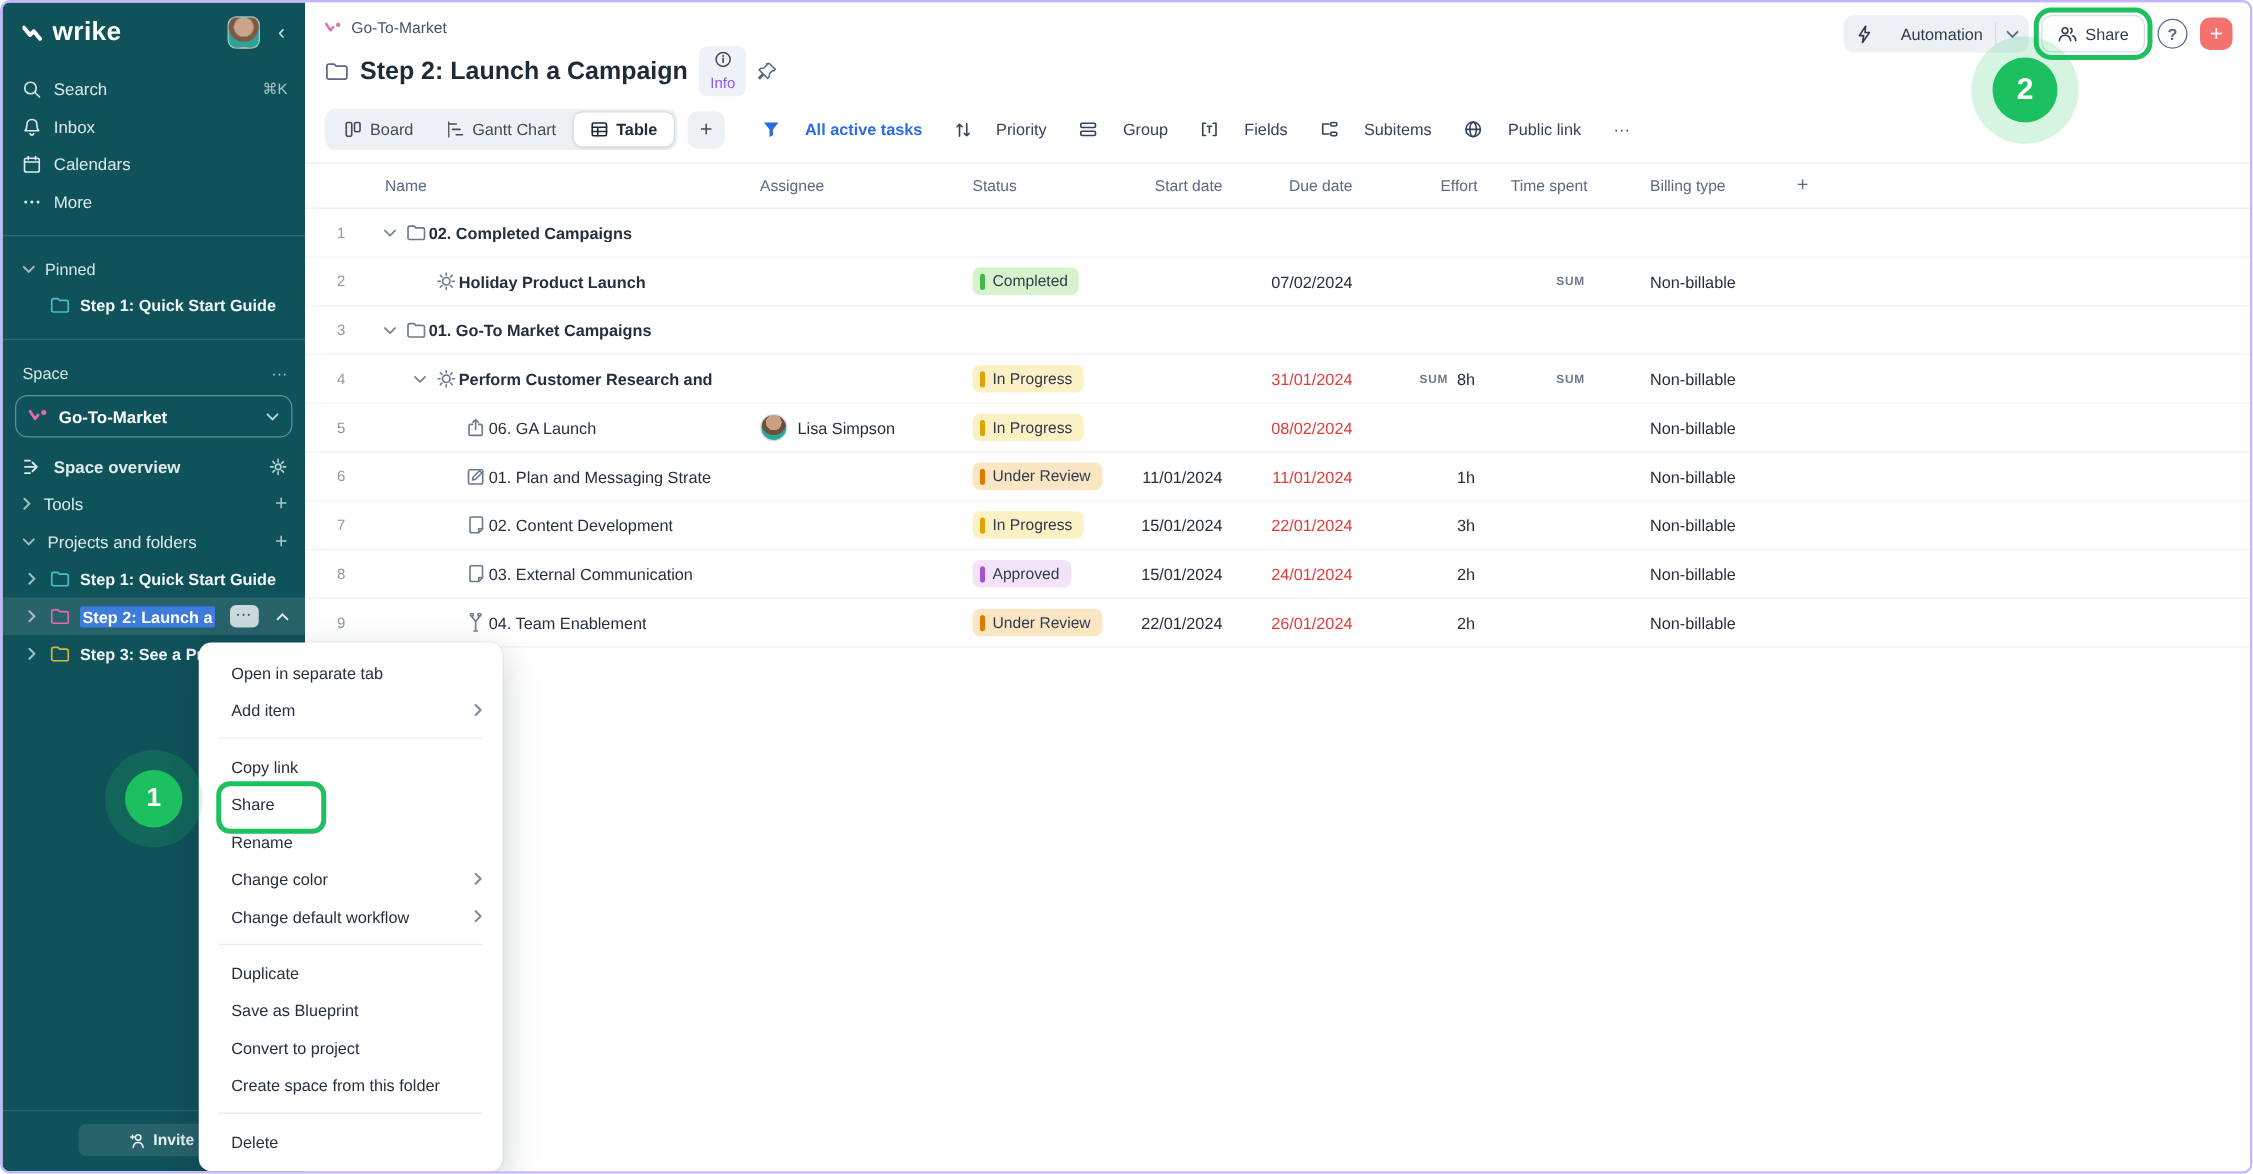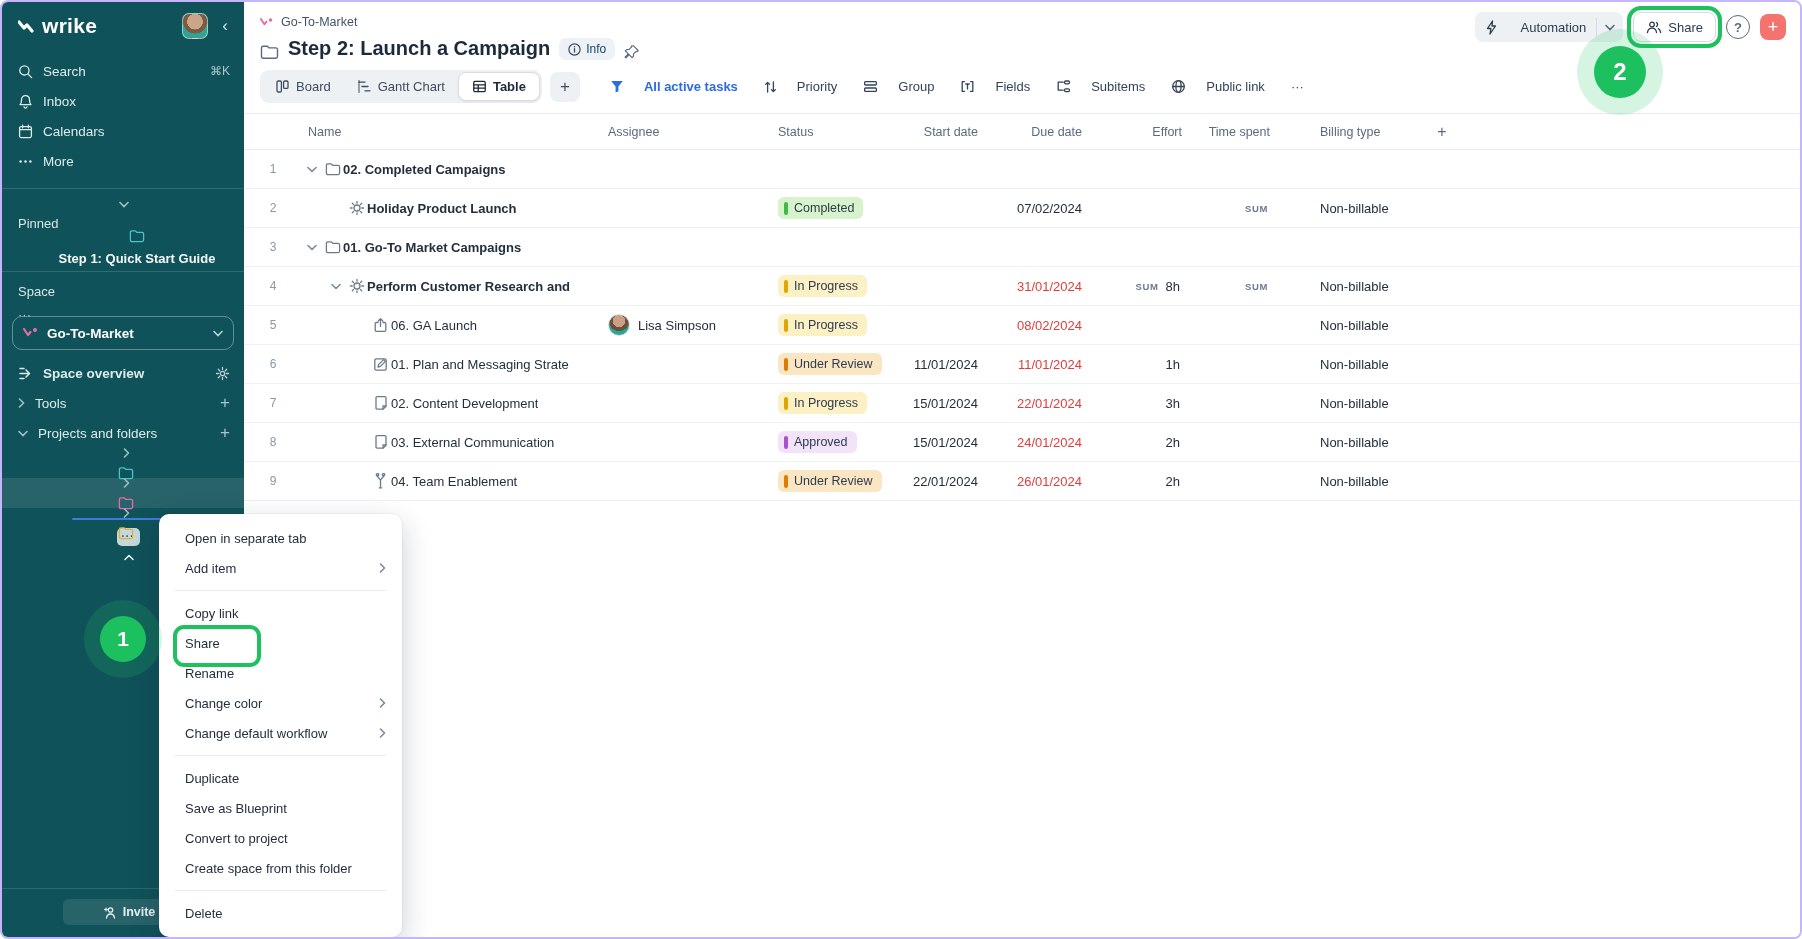--- a/index.html
+++ b/index.html
@@ -11,43 +11,43 @@
   .sidebar { width:242px; min-width:242px; background:#10525a; color:#e9f2f2; display:flex; flex-direction:column; position:relative; }
   .logo-row { display:flex; align-items:center; height:48px; padding:0 12px 0 16px; }
   .logo { display:flex; align-items:center; gap:4px; font-weight:bold; font-size:21px; color:#fff; letter-spacing:.3px; flex:1; }
   .avatar { width:26px; height:26px; border-radius:7px; background:radial-gradient(circle at 50% 32%, #caa58a 0 38%, #7d5a44 39% 58%, #2fa396 59% 100%); border:1px solid rgba(255,255,255,.5); margin-right:10px; }
   .collapse { color:#cfe3e4; font-size:17px; cursor:pointer; padding:0 4px; }
   .snav { margin-top:6px; }
   .srow { display:flex; align-items:center; gap:10px; height:30px; padding:0 14px 0 16px; font-size:13.5px; color:#dcebea; cursor:pointer; }
   .srow .grow { flex:1; }
   .srow .shortcut { font-size:12px; color:#a9c6c8; }
   .sdivider { height:1px; background:rgba(255,255,255,.14); margin:12px 0; }
-  .sec-head { display:flex; gap:8px; height:28px; padding:0 14px 0 16px; font-size:13px; color:#d6e7e6;flex-direction:column; }
+  .sec-head { display:flex; align-items:center; gap:8px; height:28px; padding:0 14px 0 16px; font-size:13px; color:#d6e7e6; }
   .sec-head .grow { flex:1; }
-  .pin-item, .proj-item { display:flex; align-items:center; gap:8px; height:30px; padding:0 10px 0 18px; font-size:13px; font-weight:bold; color:#f2f8f8; cursor:pointer;flex-direction:column; }
+  .pin-item, .proj-item { display:flex; align-items:center; gap:8px; height:30px; padding:0 10px 0 18px; font-size:13px; font-weight:bold; color:#f2f8f8; cursor:pointer; }
   .proj-item { padding-left:16px; }
   .proj-item .chev { width:14px; color:#9fc0c3; }
   .pin-item { padding-left:38px; }
   .proj-item .fname { white-space:nowrap; overflow:hidden; }
   .proj-item.selected { background:rgba(255,255,255,.10); }
   .proj-item.selected .fname { background:#3d7bdc; color:#fff; padding:1px 2px; border-radius:2px; }
   .mini-ellip { background:rgba(230,238,240,.85); color:#31535a; border-radius:5px; font-size:10px; line-height:1; padding:4px 5px; margin-left:4px; letter-spacing:1px; }
   .mini-caret { color:#dff0f0; font-size:11px; margin-left:6px; }
   .space-pill { margin:4px 10px 8px 10px; border:1px solid rgba(255,255,255,.35); border-radius:10px; height:34px; display:flex; align-items:center; gap:8px; padding:0 10px; cursor:pointer; }
   .space-pill .sp-name { flex:1; font-weight:bold; font-size:13.5px; color:#fff; }
   .muted { color:#a9c6c8; }
   .invite-btn { position:absolute; bottom:12px; left:50%; transform:translateX(-50%); width:120px; height:26px; background:rgba(255,255,255,.10); border:none; border-radius:6px; color:#e6f1f1; font-size:12.5px; font-weight:bold; display:flex; align-items:center; justify-content:center; gap:6px; cursor:pointer; font-family:inherit;padding-left:12px; }
   .sidebar-footline { position:absolute; bottom:48px; left:0; right:0; height:1px; background:rgba(255,255,255,.12); }
 
   
   .main { flex:1; display:flex; flex-direction:column; position:relative; background:#fff; min-width:0; }
   .crumb-row { display:flex; align-items:center; gap:7px; padding:13px 16px 0 16px; font-size:12.5px; color:#44546a; }
-  .title-row { display:flex; align-items:flex-end; gap:9px; padding:8px 16px 0 16px; }
+  .title-row { display:flex; align-items:center; gap:9px; padding:8px 16px 0 16px; }
   .page-title { font-size:20px; font-weight:bold; color:#1c2a3a; }
-  .info-pill { display:flex; align-items:center; gap:5px; background:#eef1f5; border-radius:7px; padding:4px 9px; font-size:12px; color:#0c4a6e; cursor:pointer; }
+  .info-pill { display:flex; align-items:center; gap:5px; background:#eef1f5; border-radius:7px; padding:4px 9px; font-size:12px; color:#8b5cf6; cursor:pointer;flex-direction:column; }
   .pin-ic { color:#5a6a80; cursor:pointer; }
   .toolbar { display:flex; align-items:center; gap:8px; padding:10px 16px 10px 16px; border-bottom:1px solid #e7ebf0; }
   .seg-wrap { display:flex; align-items:center; background:#eef1f4; border-radius:9px; padding:2px; }
   .seg { display:flex; align-items:center; gap:6px; font-size:13px; color:#3e4c60; padding:6px 13px; border-radius:8px; cursor:pointer; white-space:nowrap; }
   .seg.active { background:#fff; border:1px solid #d7dde5; box-shadow:0 1px 2px rgba(20,30,50,.08); font-weight:bold; color:#1c2a3a; }
   .plus-sq { background:#eef1f4; border-radius:8px; width:30px; height:30px; display:flex; align-items:center; justify-content:center; font-size:17px; color:#3e4c60; cursor:pointer; margin-right:14px; }
   .tfilter { display:flex; align-items:center; gap:20px; font-size:13px; color:#33435a; padding:5px 8px; border-radius:6px; cursor:pointer; white-space:nowrap; }
   .tfilter.blue { color:#2b6be4; font-weight:bold; }
 
   

